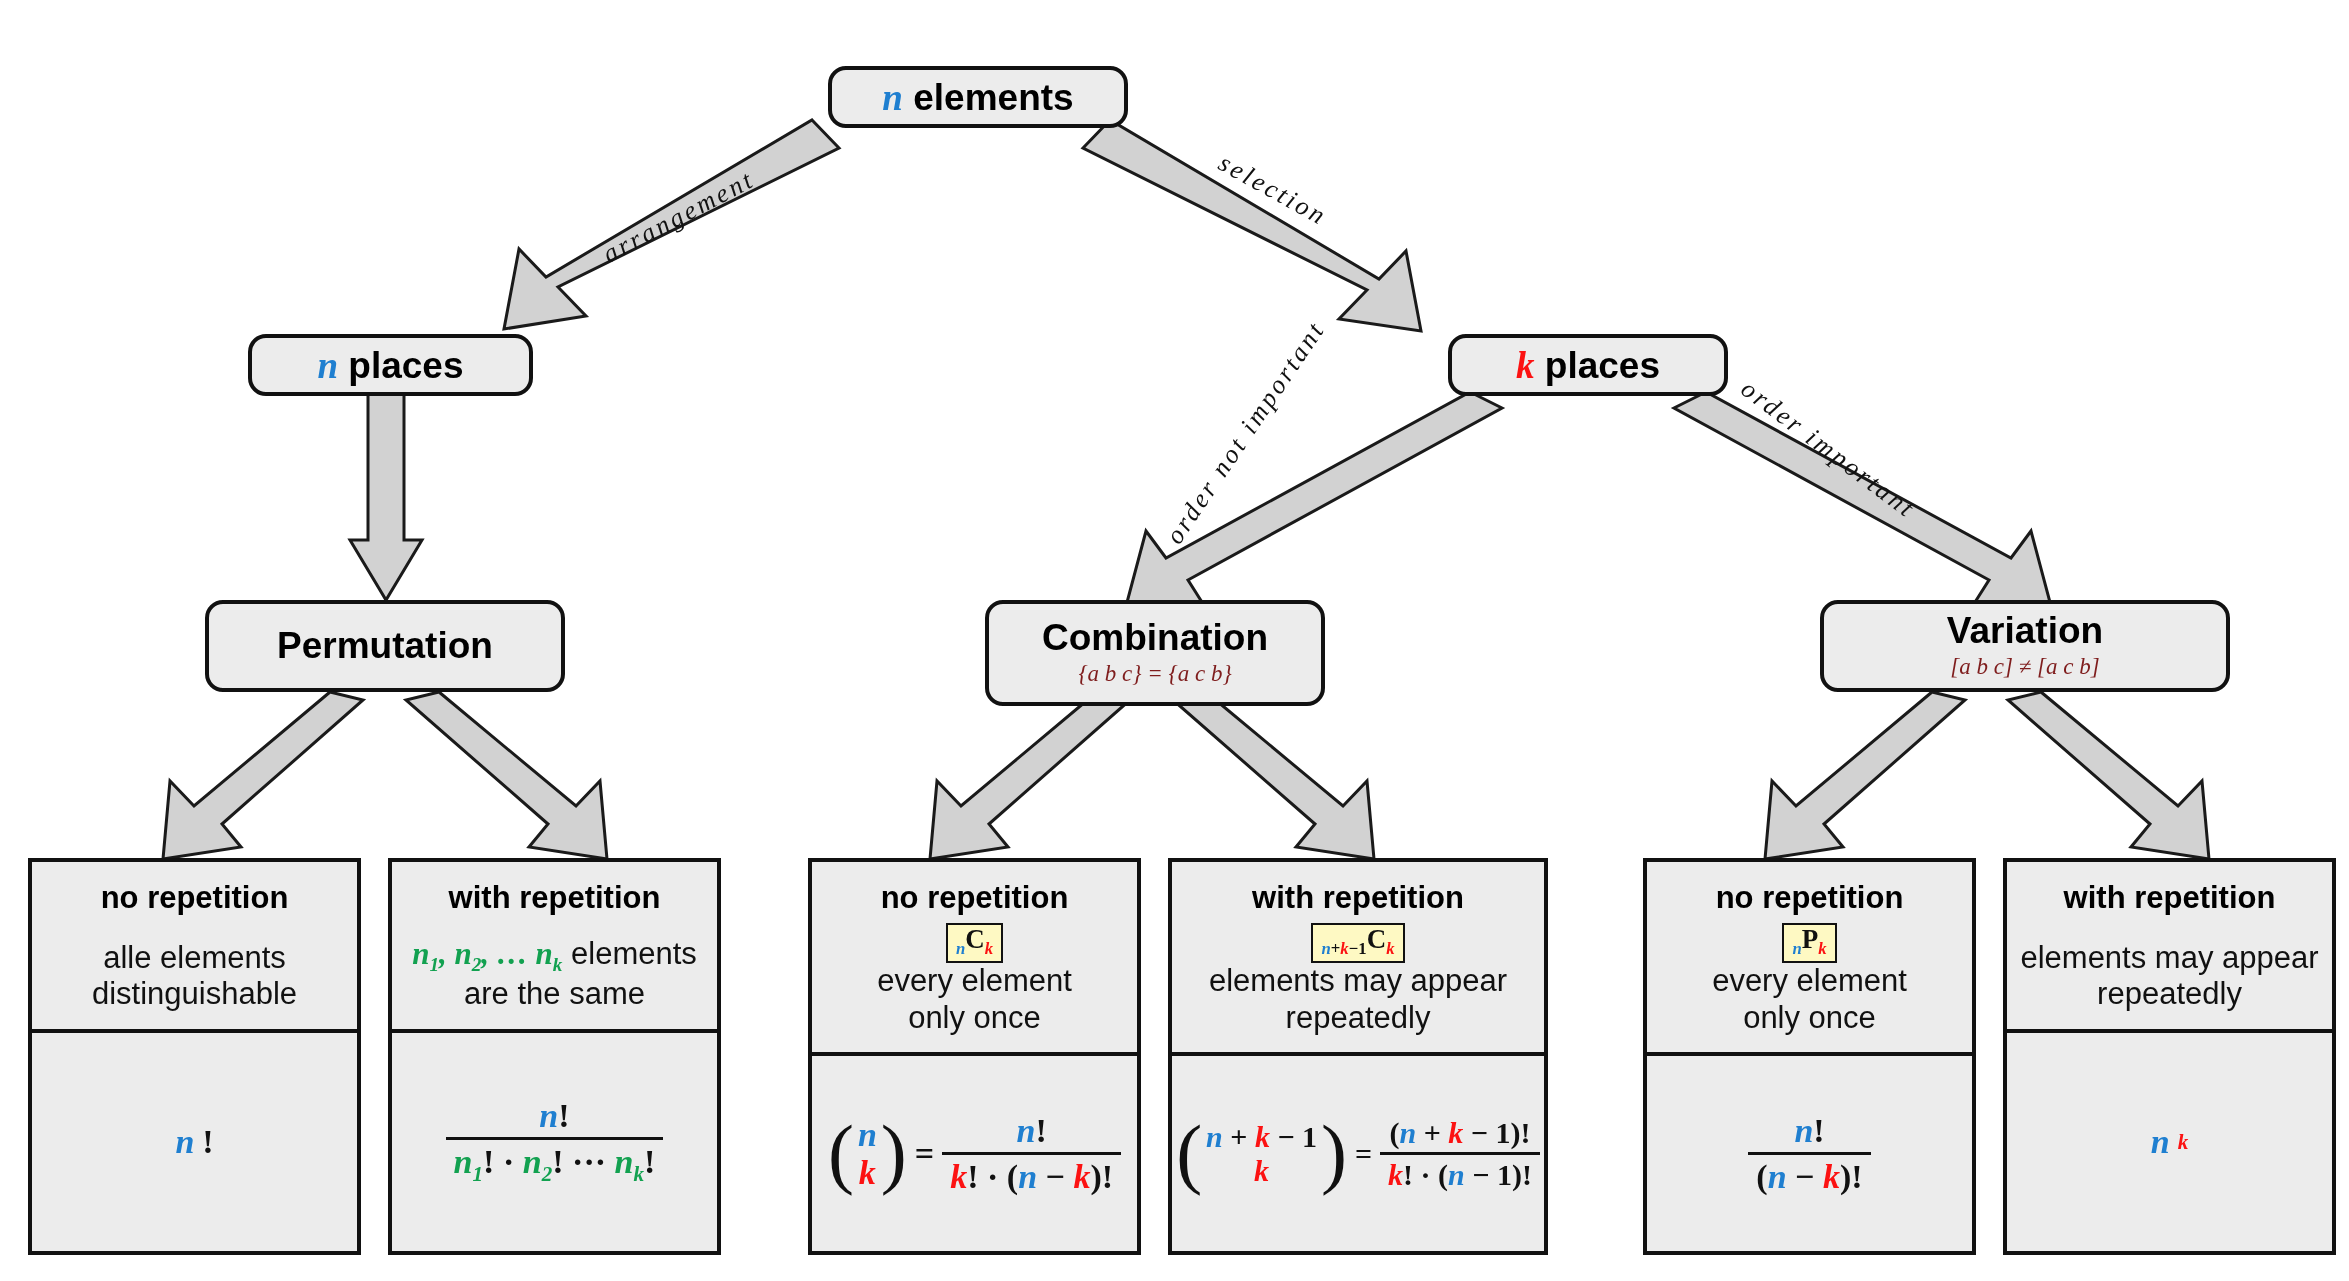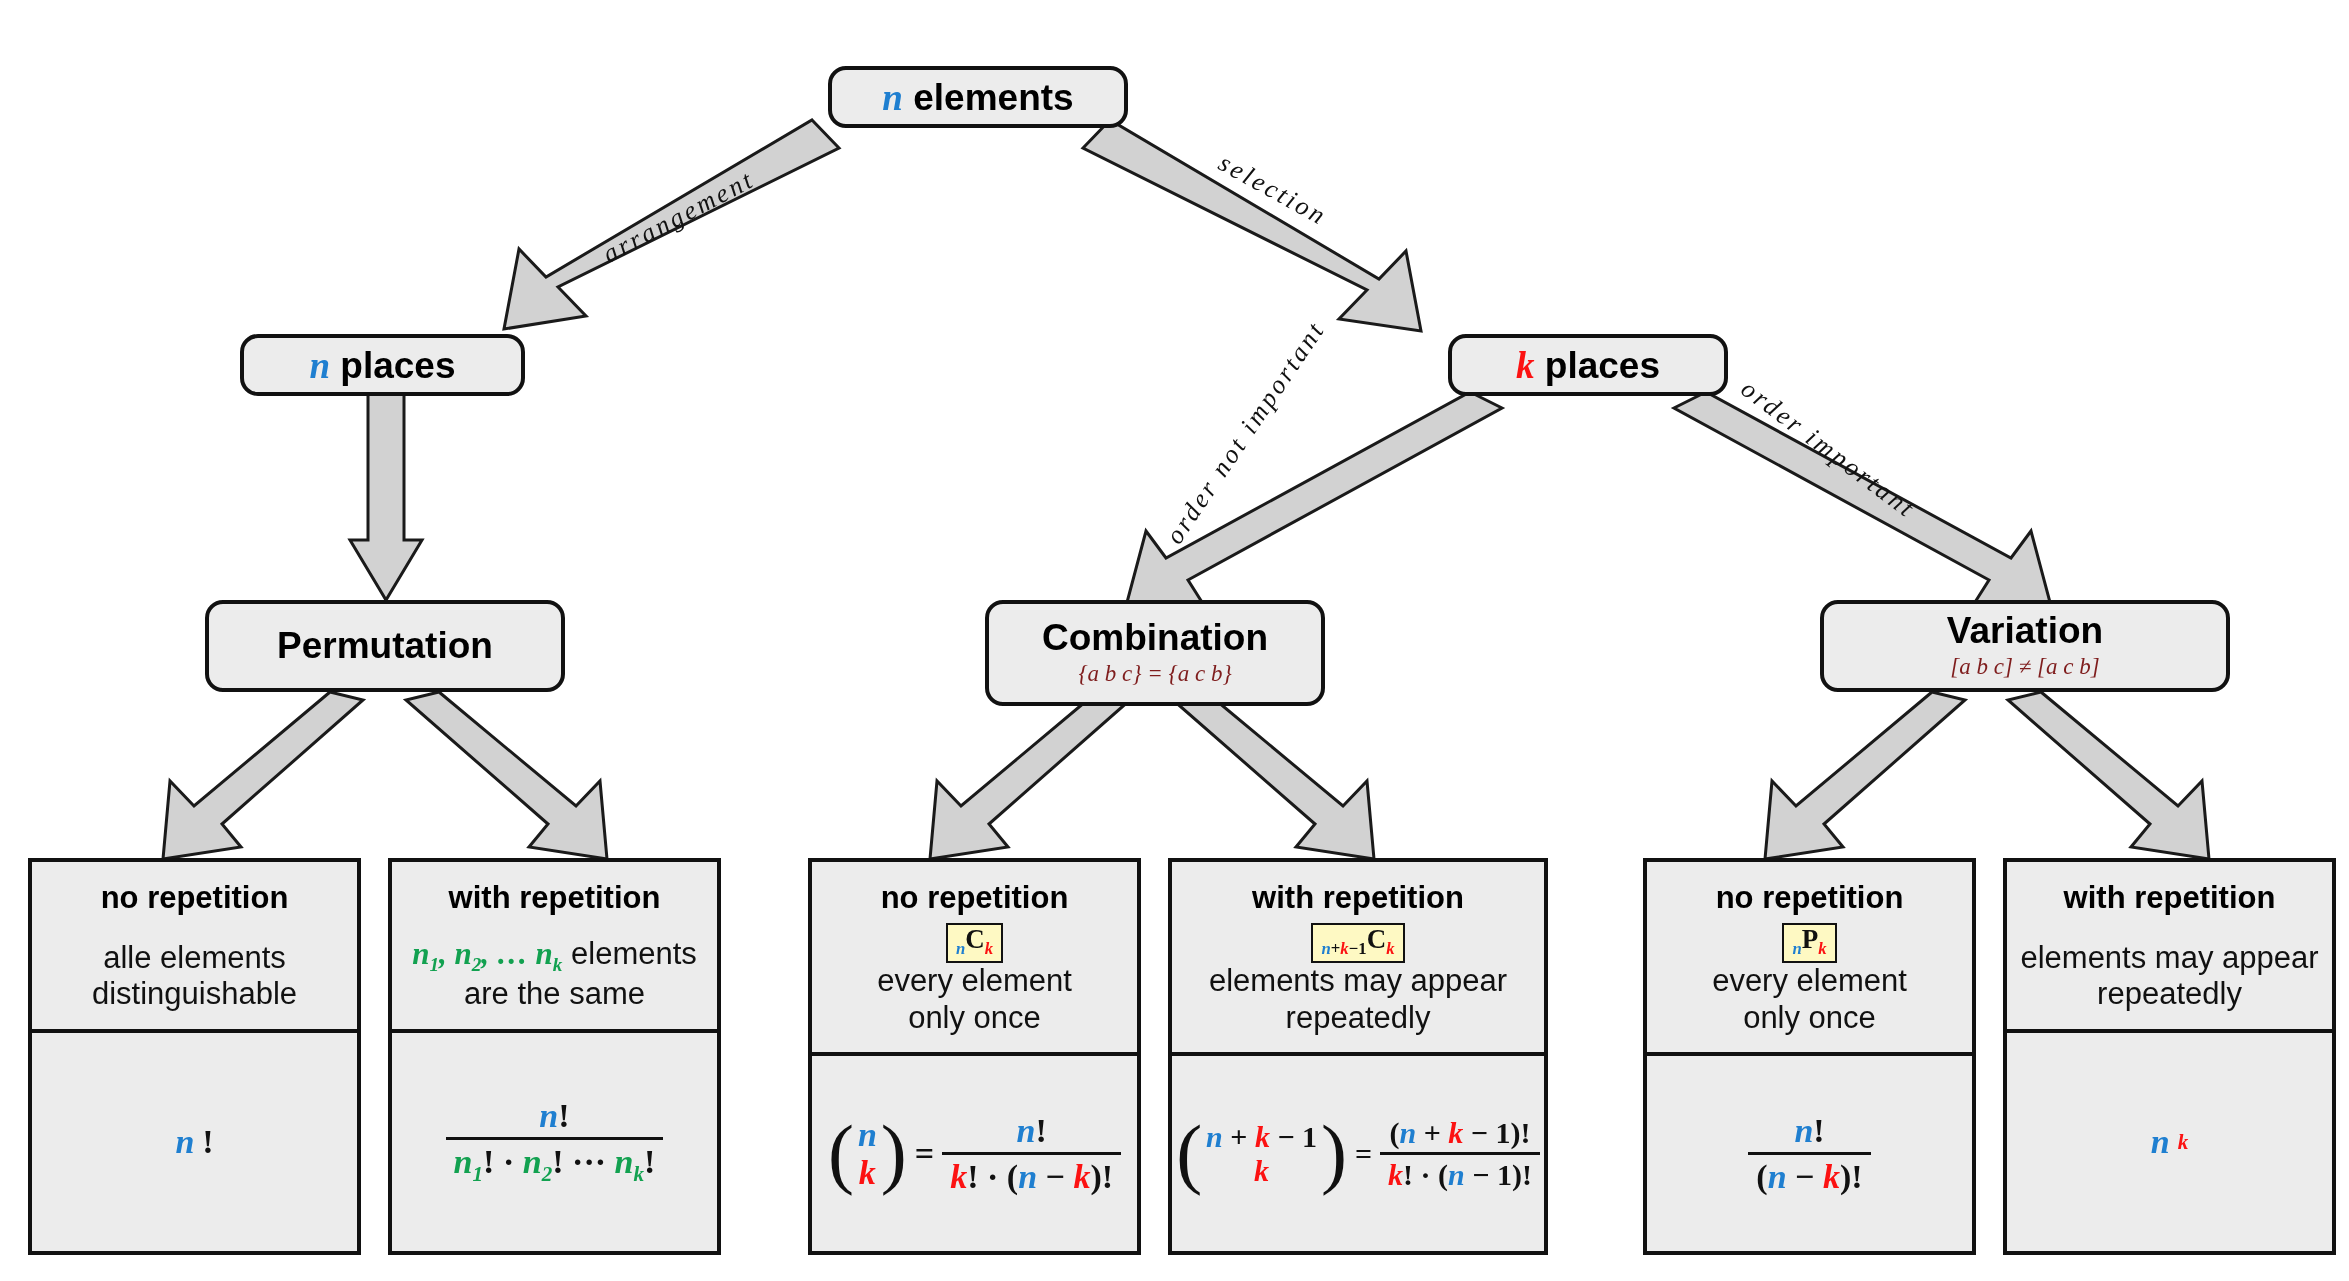--- a/index.html
+++ b/index.html
@@ -90,21 +90,21 @@
   <div class="elabel" style="left:1160px;top:533px;transform:rotate(-56deg);">order not important</div>
   <div class="elabel" style="left:1753px;top:374px;transform:rotate(37deg);">order important</div>
 
   <div class="node n1" style="left:828px;top:66px;width:300px;height:62px;">
     <div class="title">
       <span class="blue">n</span>
       <span>elements</span>
     </div>
   </div>
 
-  <div class="node n2" style="left:240px;top:334px;width:285px;height:62px;">
+  <div class="node n2" style="left:248px;top:334px;width:285px;height:62px;">
     <div class="title">
       <span class="blue">n</span>
       <span>places</span>
     </div>
   </div>
 
   <div class="node n2" style="left:1448px;top:334px;width:280px;height:62px;">
     <div class="title">
       <span class="red">k</span>
       <span>places</span>

